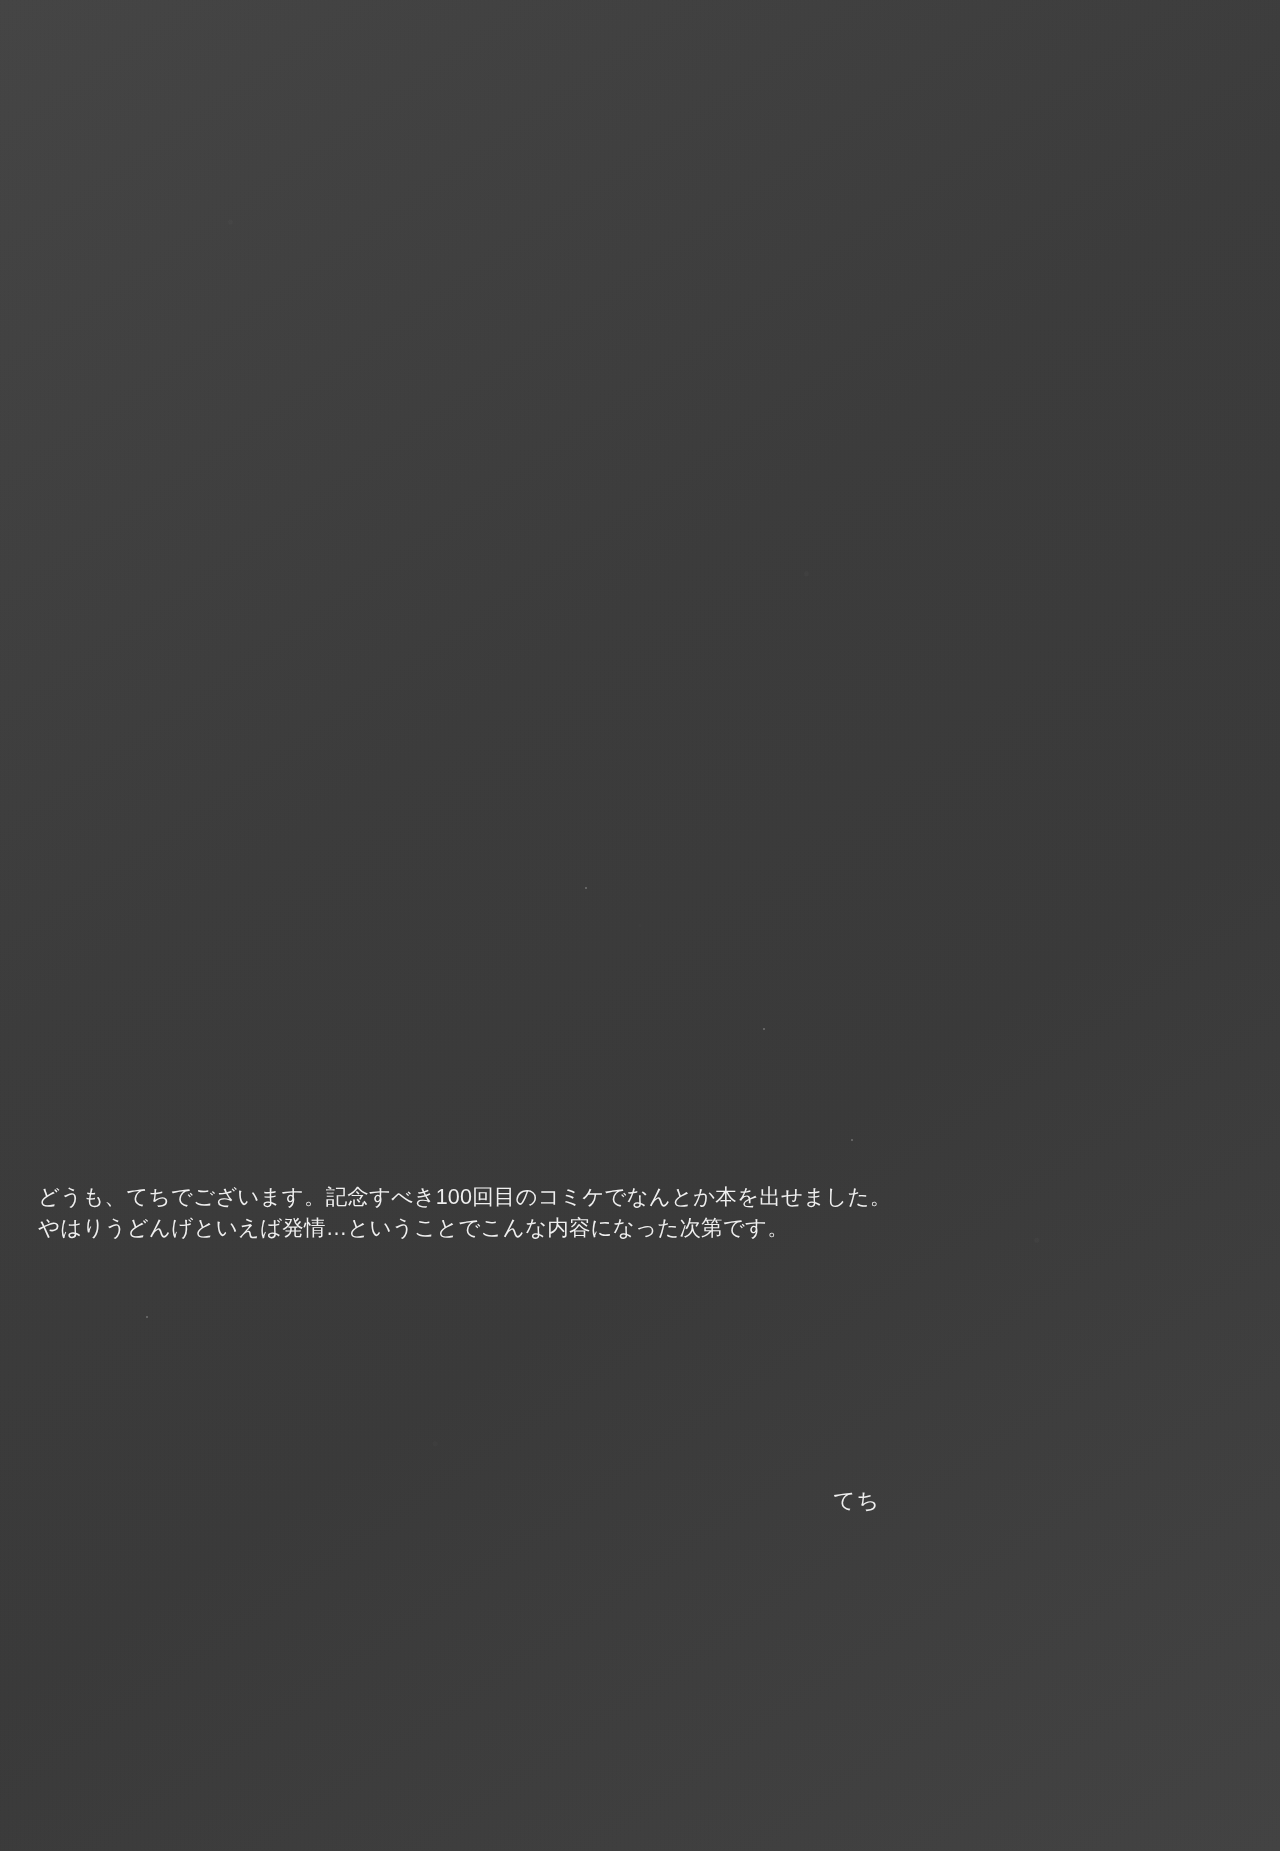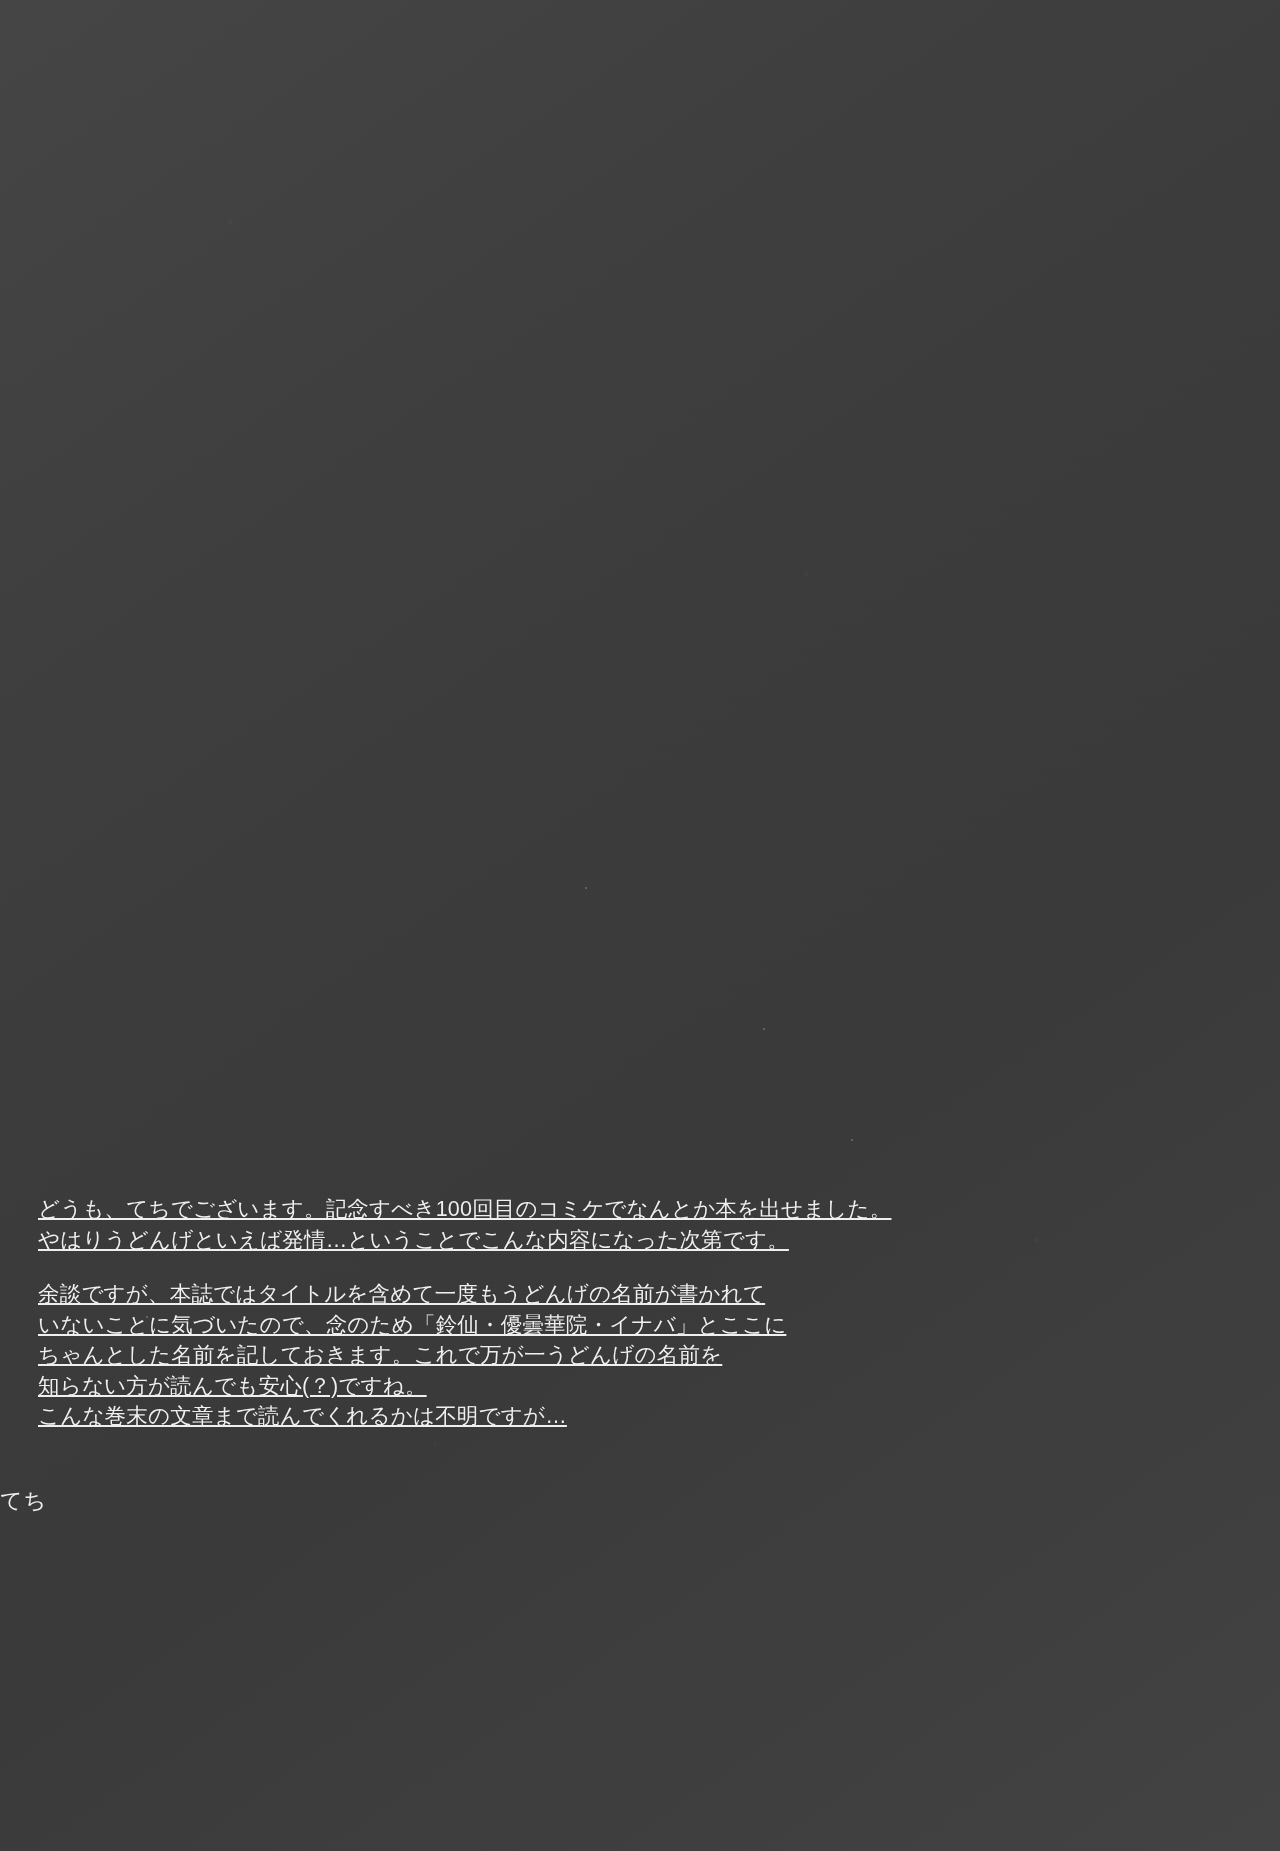--- a/index.html
+++ b/index.html
@@ -49,55 +49,49 @@
     left: 38px;
     top: 1182px;
     width: 1180px;
     color: #efefef;
     font-size: 21.5px;
     line-height: 1.42;
     letter-spacing: 0.2px;
     text-shadow: 0 0 1px rgba(0,0,0,0.25);
   }
   .afterword p {
-    margin: 12px 0 24px 0;
+    margin: 0 0 24px 0;
     white-space: pre-line;
-    text-decoration: underline;
   }
   .afterword p:last-of-type {
     margin-bottom: 0;
   }
   .signature {
     position: absolute;
     left: 0;
     top: 1486px;
     width: 880px;
-    text-align: left;
+    text-align: right;
     color: #efefef;
     font-size: 22px;
     letter-spacing: 1px;
   }
 </style>
 </head>
 <body>
 
 <div class="page">
 
   <div class="grain"></div>
 
   <div class="speck" style="left:585px; top:887px;"></div>
   <div class="speck" style="left:763px; top:1028px;"></div>
   <div class="speck" style="left:851px; top:1139px;"></div>
   <div class="speck" style="left:146px; top:1316px;"></div>
 
   <div class="afterword">
     <p>どうも、てちでございます。記念すべき100回目のコミケでなんとか本を出せました。
 やはりうどんげといえば発情…ということでこんな内容になった次第です。</p>
-    <p>余談ですが、本誌ではタイトルを含めて一度もうどんげの名前が書かれて
-いないことに気づいたので、念のため「鈴仙・優曇華院・イナバ」とここに
-ちゃんとした名前を記しておきます。これで万が一うどんげの名前を
-知らない方が読んでも安心(？)ですね。
-こんな巻末の文章まで読んでくれるかは不明ですが…</p>
   </div>
 
   <div class="signature">てち</div>
 
 </div>
 
 </body></html>

